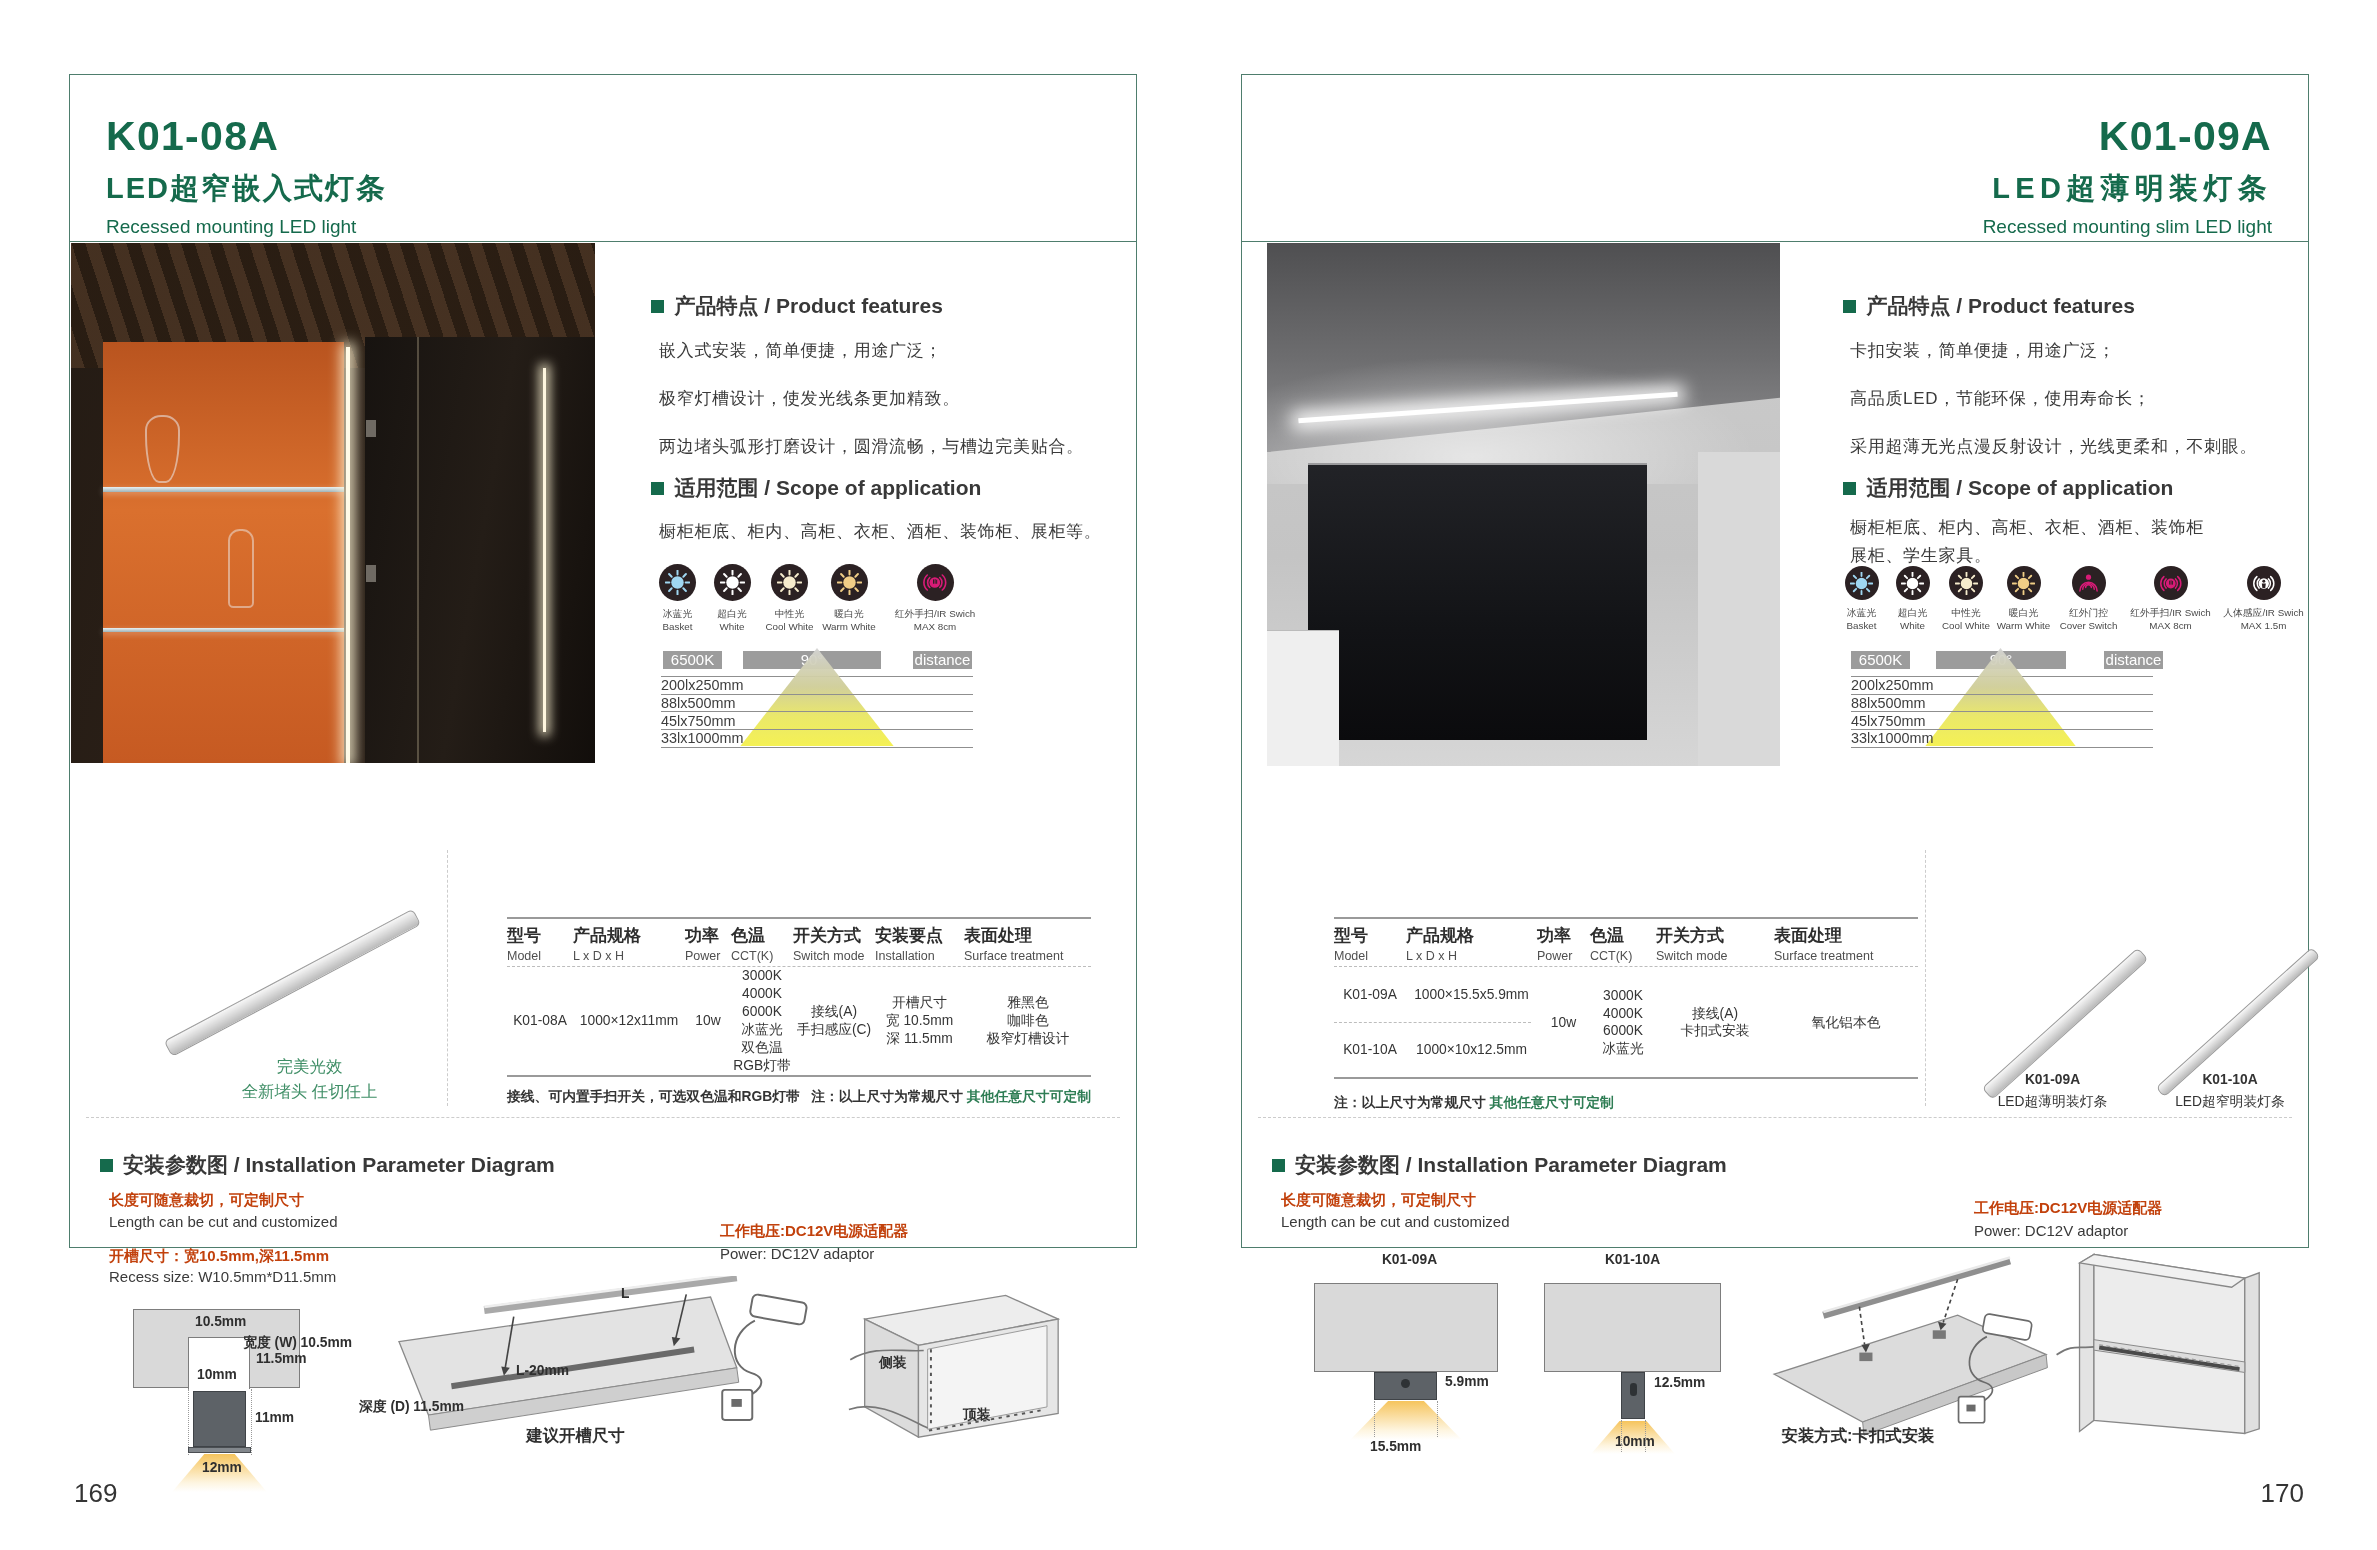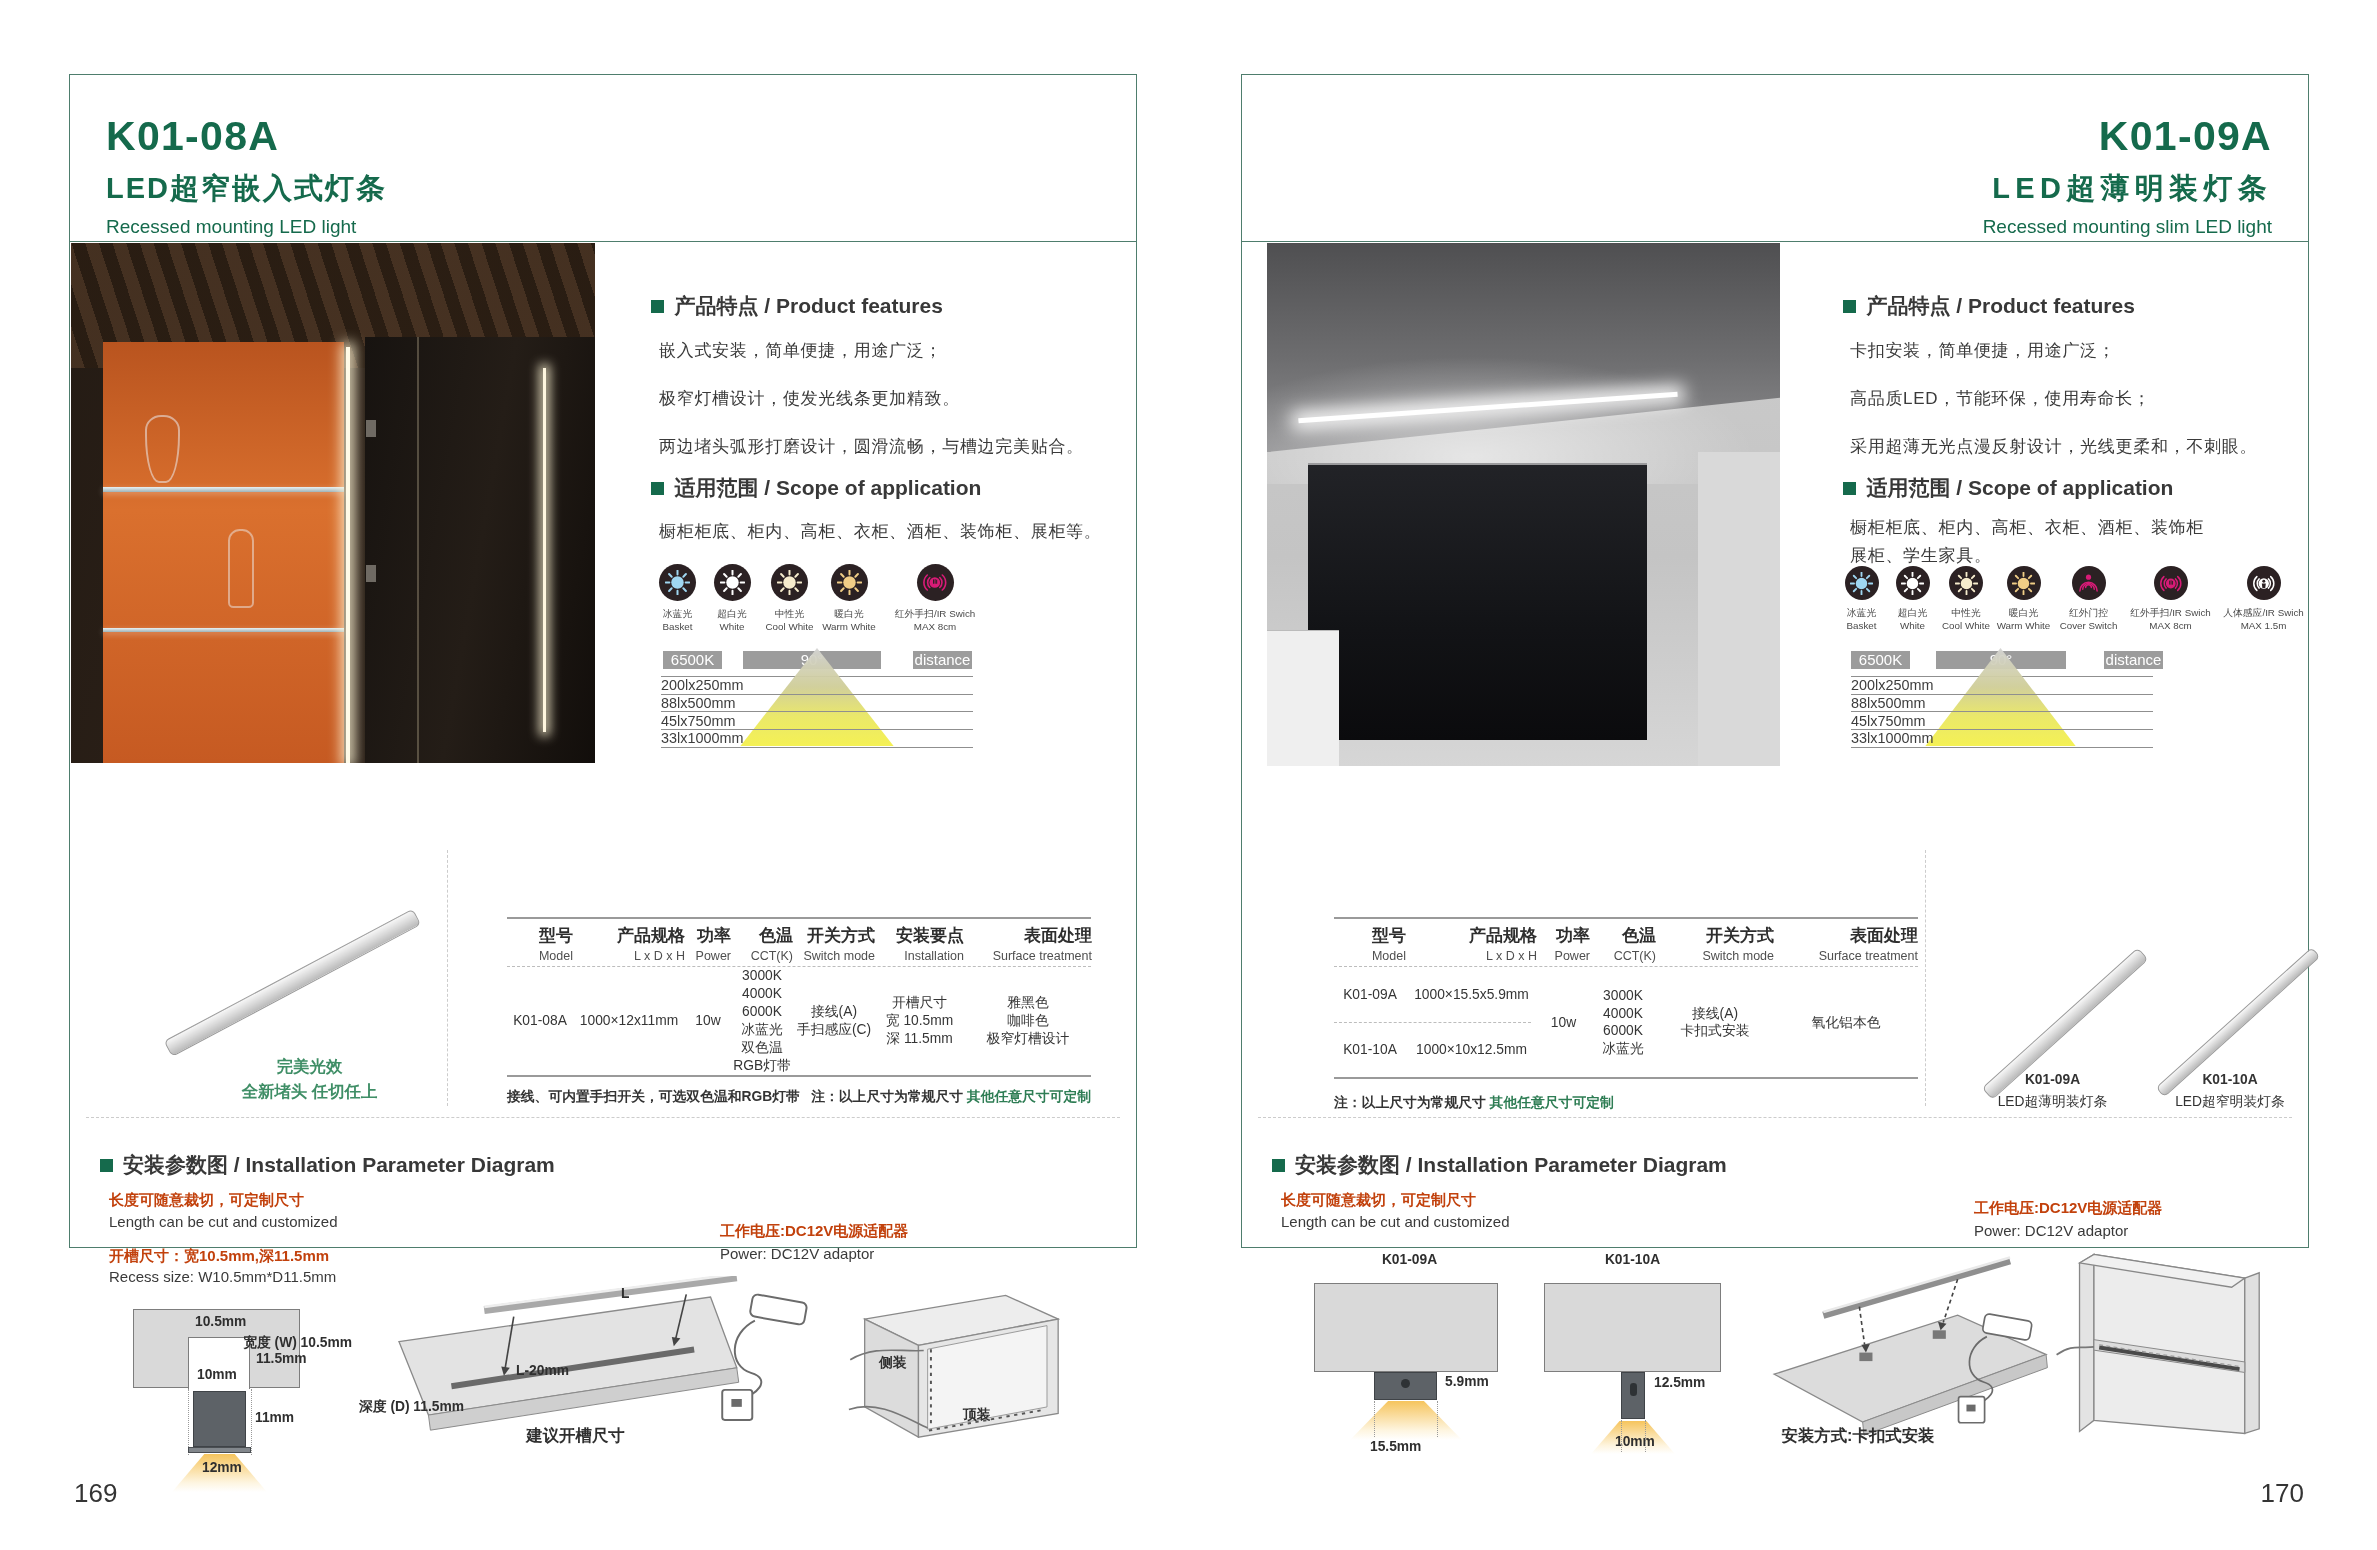--- a/index.html
+++ b/index.html
@@ -35,37 +35,37 @@
   .cone{position:absolute;top:-29px;bottom:1.3px;left:79px;width:154px;
         clip-path:polygon(50% 0,100% 100%,0 100%);
         background:linear-gradient(180deg,#d4d4d4 0%,#cfcd96 40%,#e9e762 70%,#f4f04b 100%);opacity:.95}
   .lux-row{position:relative;display:flex;justify-content:flex-start;align-items:center;
            height:17.7px;border-bottom:1.3px solid var(--rule);font-size:14.4px;color:#3d3d3d}
   
   .spec{position:absolute;width:584px;border-top:2px solid #9a9a9a;border-bottom:2px solid #9a9a9a}
   .spec-head{display:grid;padding:5.3px 0 3.9px}
   .cols7{grid-template-columns:66px 112px 46px 62px 82px 89px 128px}
   .cols6{grid-template-columns:72px 131px 53px 66px 118px 144px}
-  .hd{text-align:right}
+  .hd{text-align:left}
   .hd .zh{font-size:17px;font-weight:bold;color:var(--hd)}
   .hd .en{font-size:12.5px;color:#4f4f4f;margin-top:1.3px}
   .spec-dash{border-top:1.3px dashed var(--dash)}
   .spec-body{display:grid;align-items:center}
   .cell{font-size:13.8px;text-align:center;white-space:pre-line;line-height:1.3;color:#353535}
   .dual{display:flex;flex-direction:column;justify-content:space-around;height:100%}
   
   .note{font-size:13.8px;font-weight:600;color:#333;white-space:nowrap}
   .note .grn{color:var(--notegreen)}
   
   .dash-h{position:absolute;border-top:1.3px dashed #cccccc}
   .dash-v{position:absolute;border-left:1.3px dashed #cccccc}
   
   .profile-bar{position:absolute;height:18.4px;border:0.7px solid #9a9a9a;border-radius:5.3px;
                background:linear-gradient(180deg,#f7f7f7 0%,#dcdcdc 45%,#b9b9b9 100%);transform-origin:left center}
-  .cap-green{position:absolute;text-align:center;color:var(--capgreen);font-weight:bold;font-size:16.4px;line-height:1.5}
+  .cap-green{position:absolute;text-align:center;color:var(--capgreen);font-weight:normal;font-size:16.4px;line-height:1.5}
   .render-cap{position:absolute;text-align:center;font-size:13.8px;color:#333;line-height:1.6}
   .render-cap .m{font-weight:bold}
   
   .inst-txt-zh{font-size:15px;font-weight:700;color:#c2410c;white-space:nowrap}
   .inst-txt-en{font-size:15px;color:#3a3a3a;white-space:nowrap}
   .dim{position:absolute;font-size:13.8px;font-weight:600;color:#2f2f2f;white-space:nowrap}
   .board-lbl{position:absolute;font-size:13.8px;font-weight:600;color:#2f2f2f;white-space:nowrap}
   .diagram-cap{position:absolute;font-size:16.4px;font-weight:bold;color:#2f2f2f;white-space:nowrap}
   
   .grayblock{position:absolute;background:#d9d9d9;border:0.7px solid #7d7d7d}

